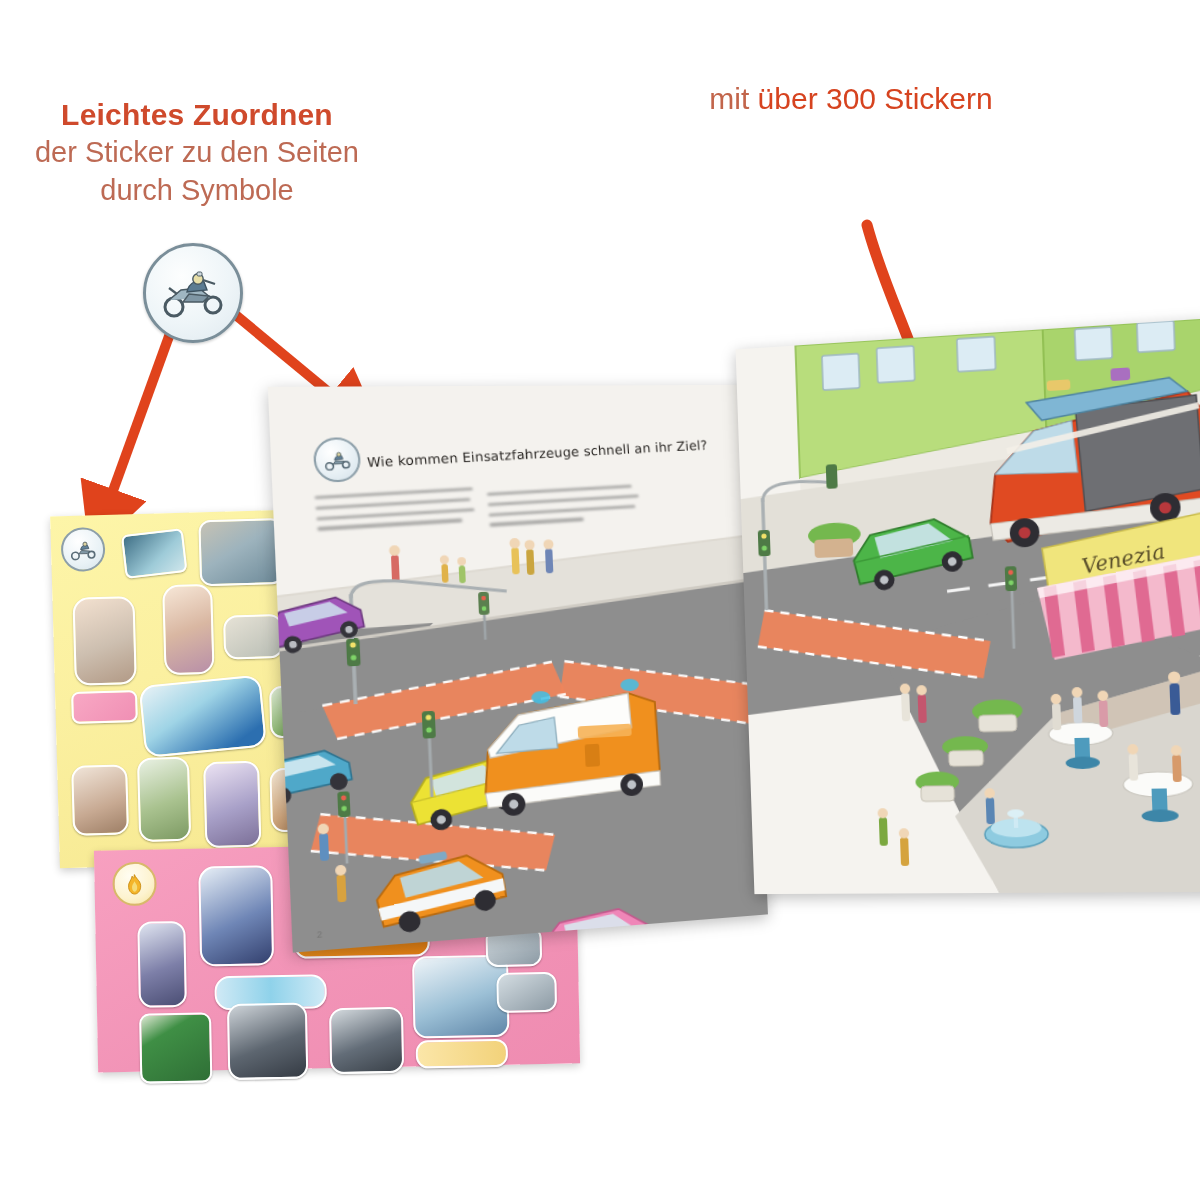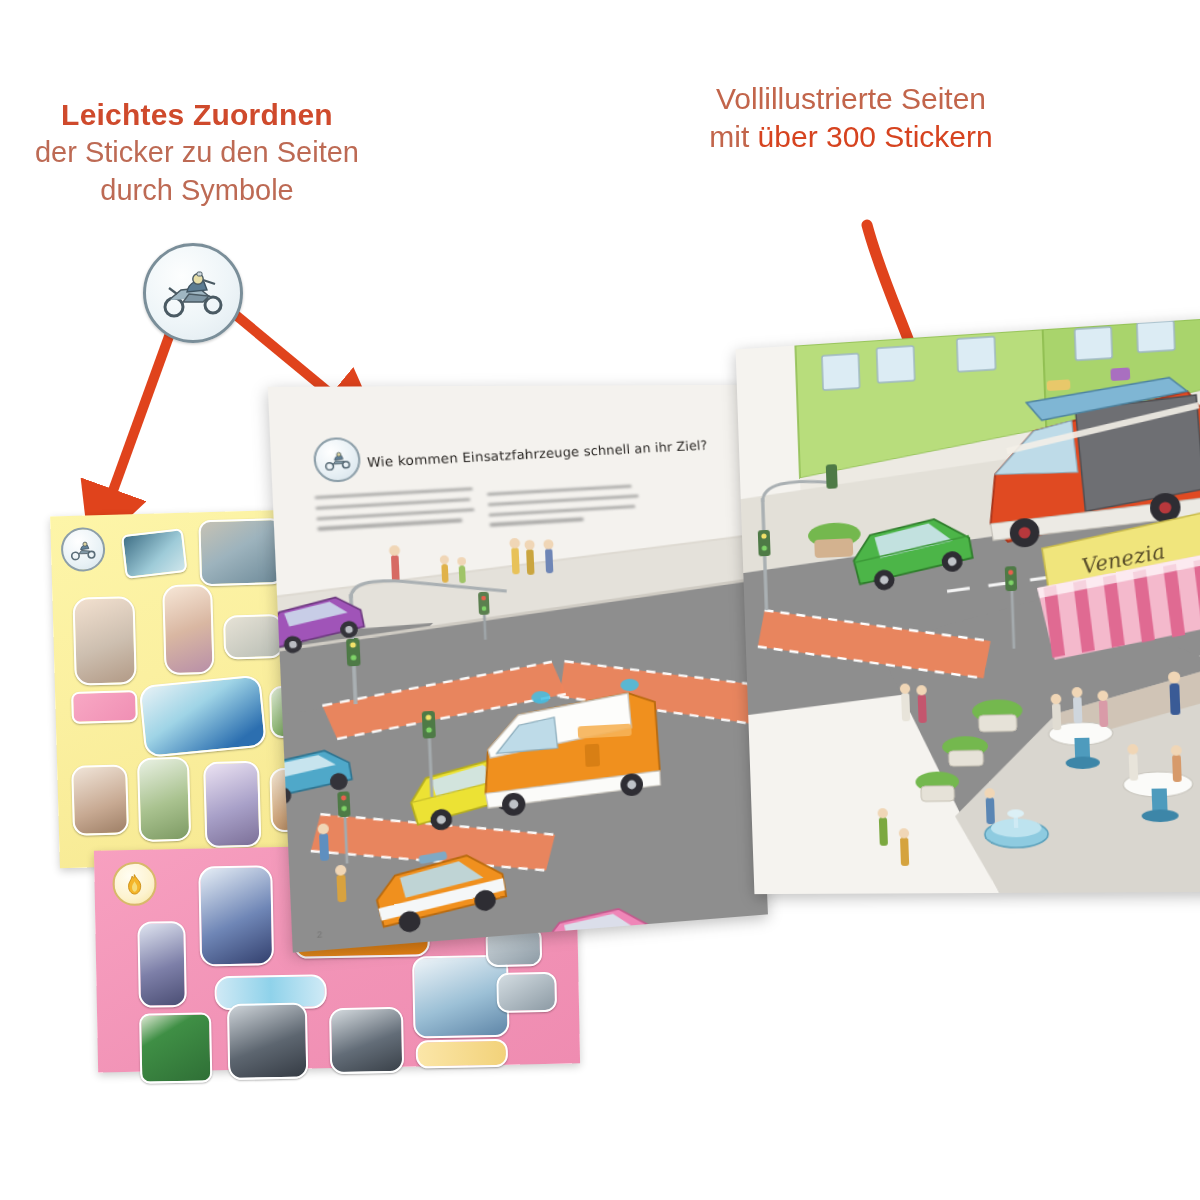--- a/index.html
+++ b/index.html
@@ -116,21 +116,20 @@
 
 <div class="stage">
 
   <div class="ann" id="ann-left">
     <div class="l1">Leichtes Zuordnen</div>
     <div class="l2">der Sticker zu den Seiten</div>
     <div class="l3">durch Symbole</div>
   </div>
 
   <div class="ann" id="ann-right">
-    <div class="l1">Vollillustrierte Seiten</div>
     <div class="l2"><span>mit </span><b>über 300 Stickern</b></div>
   </div>
 
   <svg class="arrow" id="arrow-left-down" style="left:70px;top:320px;" width="130" height="220" viewBox="0 0 130 220">
     <defs>
       <marker id="ah1" markerWidth="7" markerHeight="7" refX="2.2" refY="3.5" orient="auto">
         <path d="M0,0 L7,3.5 L0,7 Z" fill="#e0431c"></path>
       </marker>
     </defs>
     <path d="M102,8 L36,190" stroke="#e0431c" stroke-width="10" fill="none" marker-end="url(#ah1)"></path>

